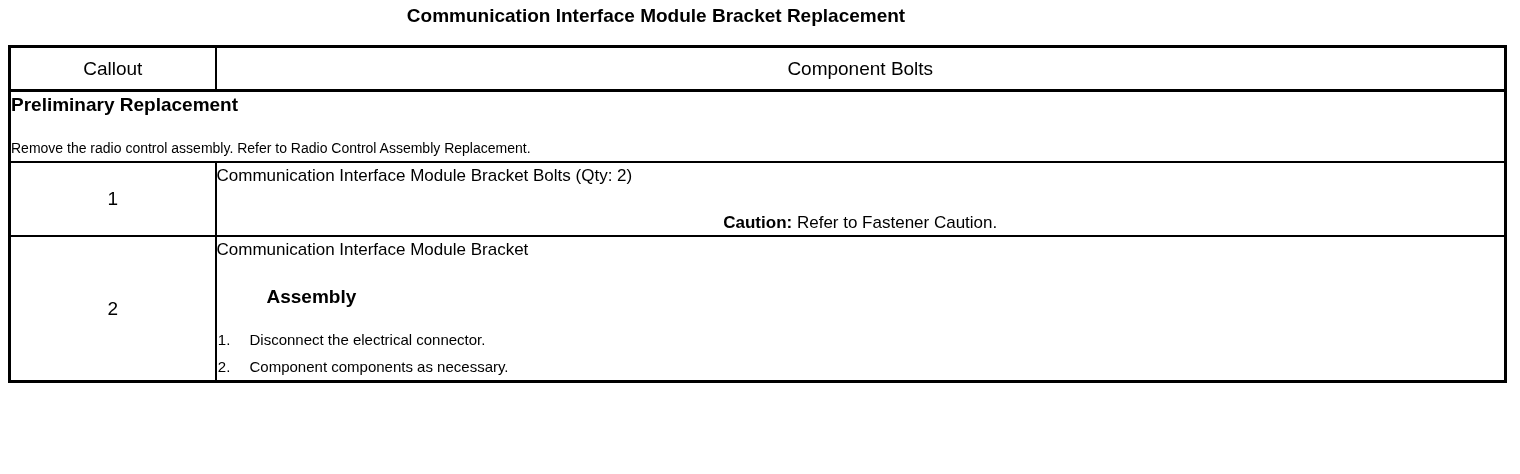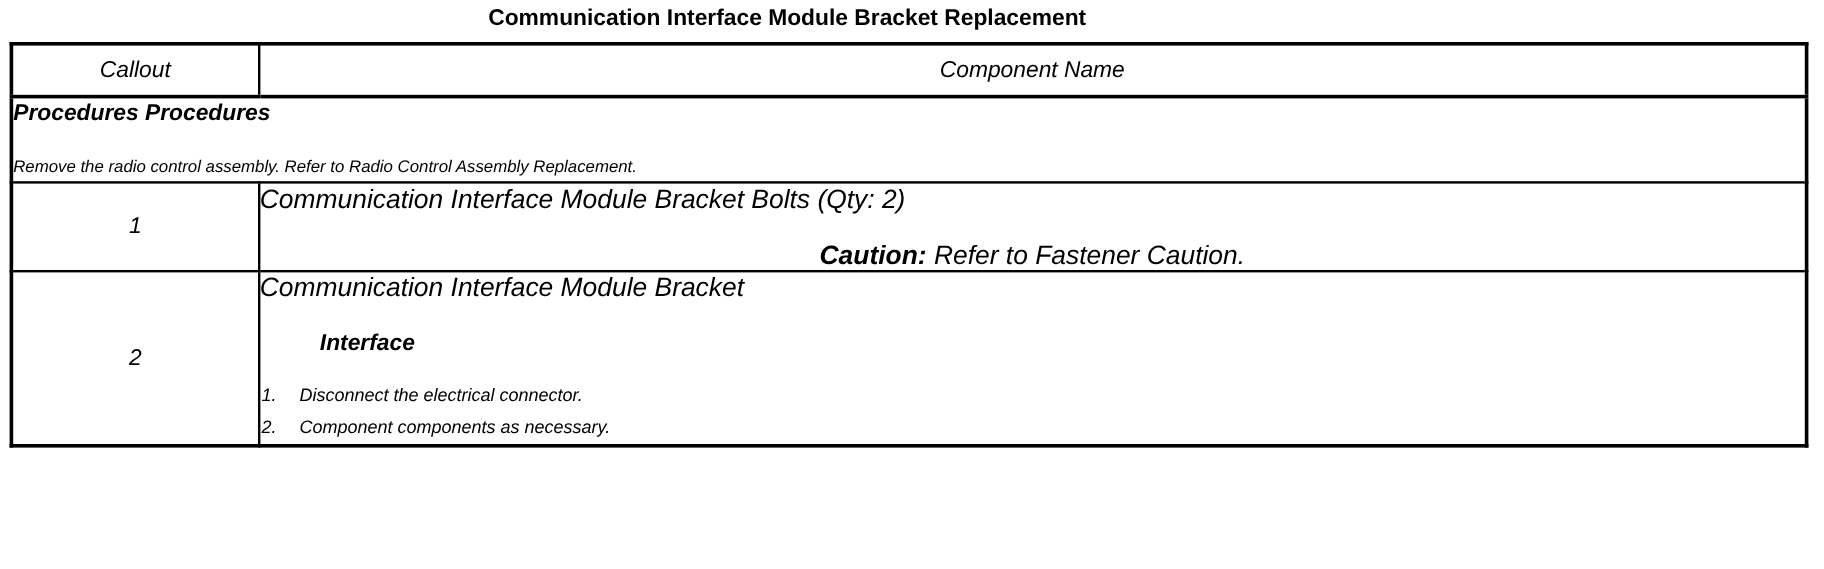--- a/index.html
+++ b/index.html
@@ -26,24 +26,23 @@
     text-align: center;
     font-size: 19px;
     font-weight: bold;
     line-height: 26px;
     padding-top: 3px;
     letter-spacing: 0px;
     white-space: nowrap;
   }
 
   .table-wrap {
-    margin: 6px 8px 0 8px;
+    margin: 16px 8px 0 8px;
     width: 1504px;
     box-sizing: border-box;
-    font-style: italic;
   }
 
   table.proc {
     border-collapse: collapse;
     width: 1496px;
     table-layout: fixed;
     border: 3px solid #000;
   }
 
   table.proc td, table.proc th {
@@ -94,21 +93,21 @@
     vertical-align: middle;
   }
 
   
   .name-cell {
     padding: 6px 8px 8px 6px;
     vertical-align: top;
     text-align: left;
   }
   .line {
-    font-size: 22px;
+    font-size: 17px;
     line-height: 25px;
     margin: 0;
     white-space: nowrap;
   }
   .gap-lg { margin-top: 22px; text-align: center; }
   .bold { font-weight: bold; }
 
   .sub-head {
     font-size: 19px;
     font-weight: bold;
@@ -139,45 +138,45 @@
 
   <div class="table-wrap">
     <table class="proc">
       <colgroup>
         <col class="c-callout">
         <col class="c-name">
       </colgroup>
       <thead>
         <tr>
           <th class="hdr-cell">Callout</th>
-          <th class="hdr-cell">Component Name</th>
+          <th class="hdr-cell">Component Bolts</th>
         </tr>
       </thead>
       <tbody>
 
         <tr>
           <td class="prelim-cell" colspan="2">
-            <p class="prelim-title">Procedures Procedures</p>
+            <p class="prelim-title">Preliminary Replacement</p>
             <p class="prelim-text">Remove the radio control assembly. Refer to Radio Control Assembly Replacement.</p>
           </td>
         </tr>
 
         <tr>
           <td class="callout-cell">1</td>
           <td class="name-cell">
             <p class="line">Communication Interface Module Bracket Bolts (Qty: 2)</p>
             <p class="line gap-lg"><span class="bold">Caution:</span><span>&nbsp;</span><span>Refer to Fastener Caution.</span></p>
           </td>
         </tr>
 
         <tr>
           <td class="callout-cell">2</td>
           <td class="name-cell">
             <p class="line">Communication Interface Module Bracket</p>
-            <p class="sub-head">Interface</p>
+            <p class="sub-head">Assembly</p>
             <ol class="steps">
               <li>Disconnect the electrical connector.</li>
               <li>Component components as necessary.</li>
             </ol>
           </td>
         </tr>
 
       </tbody>
     </table>
   </div>

